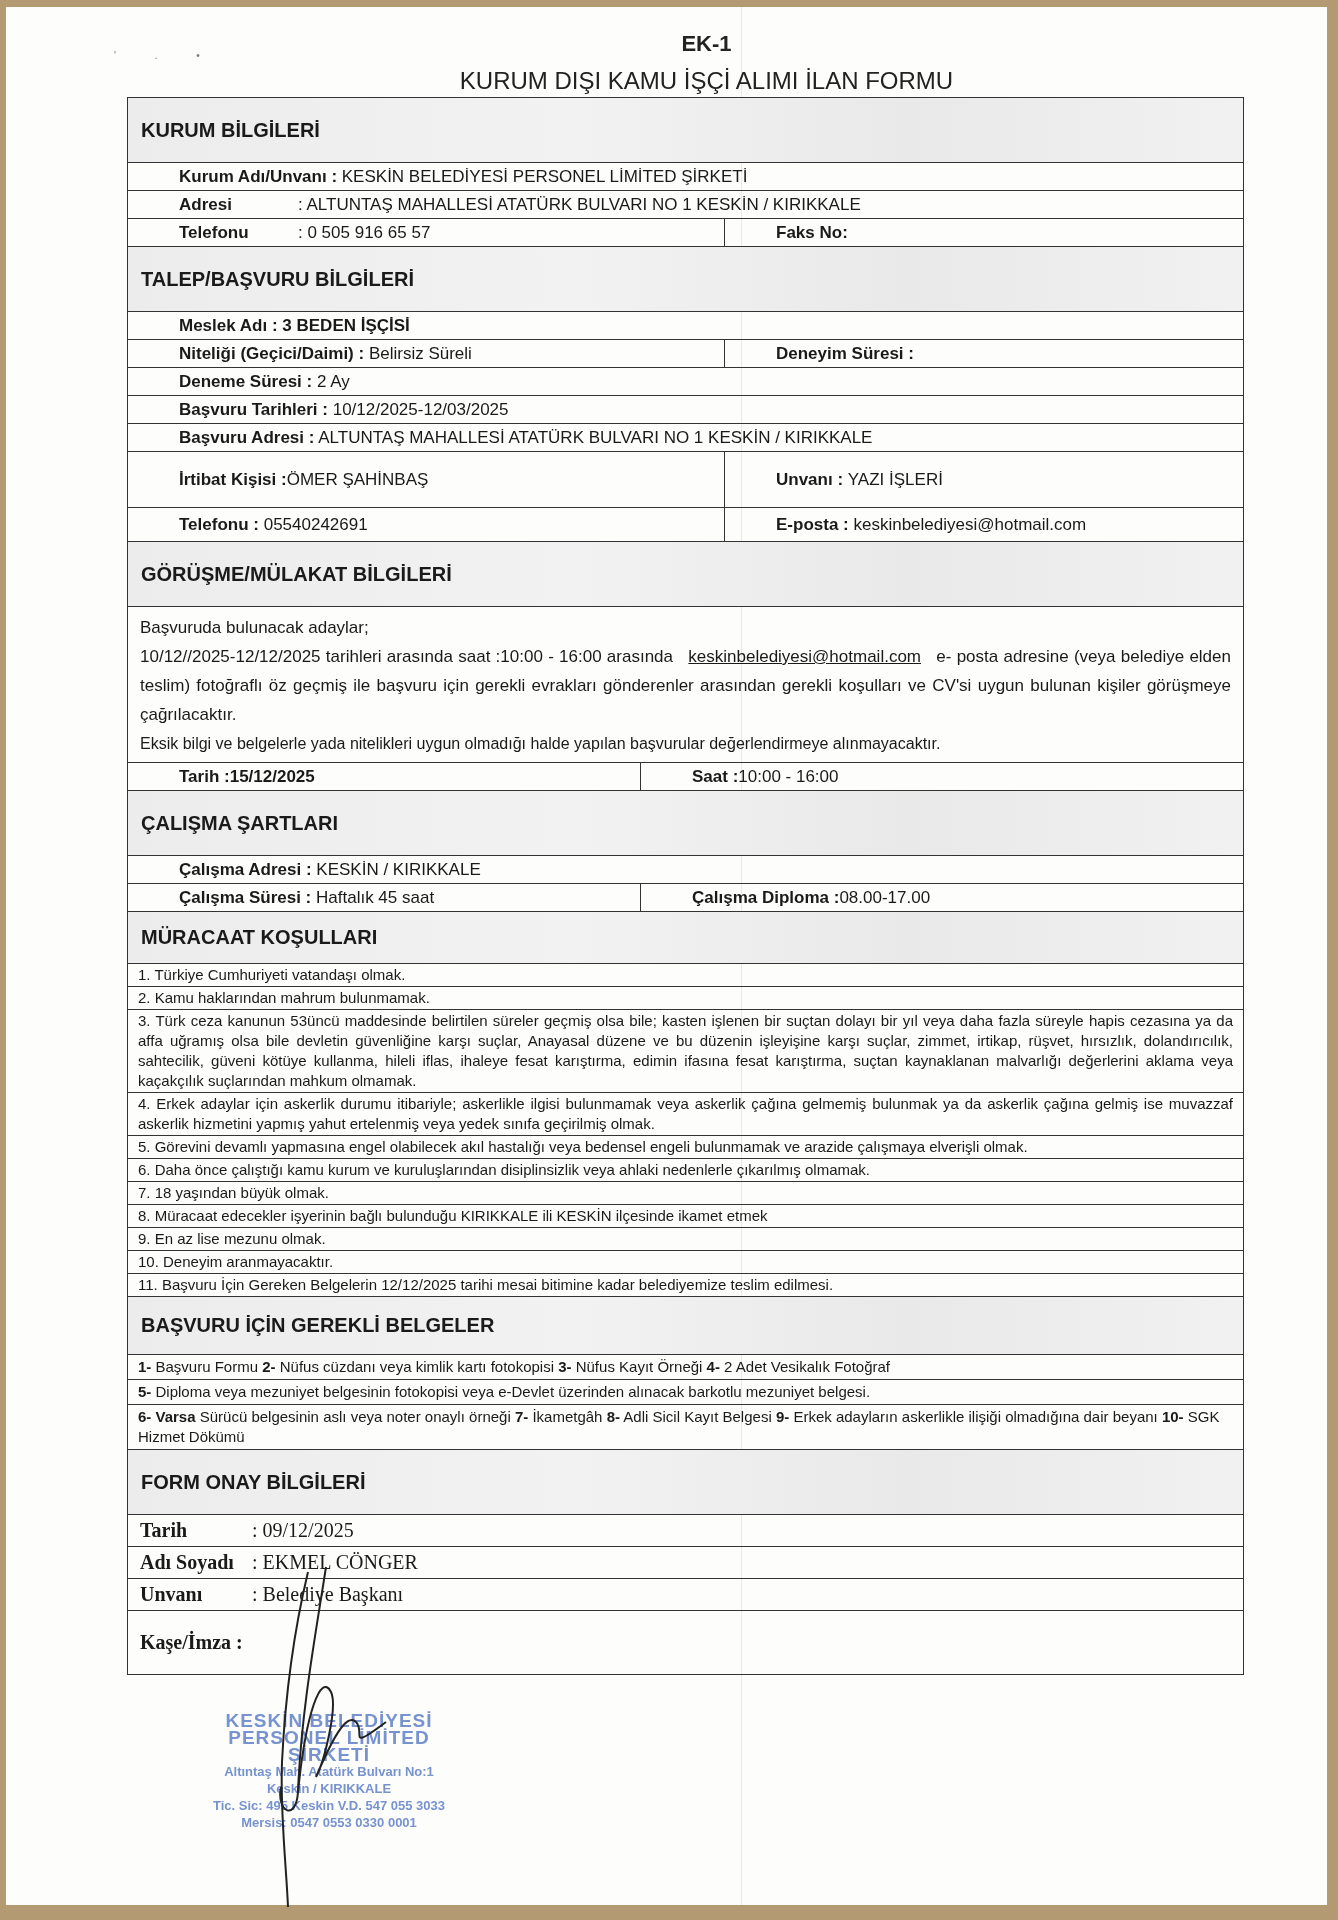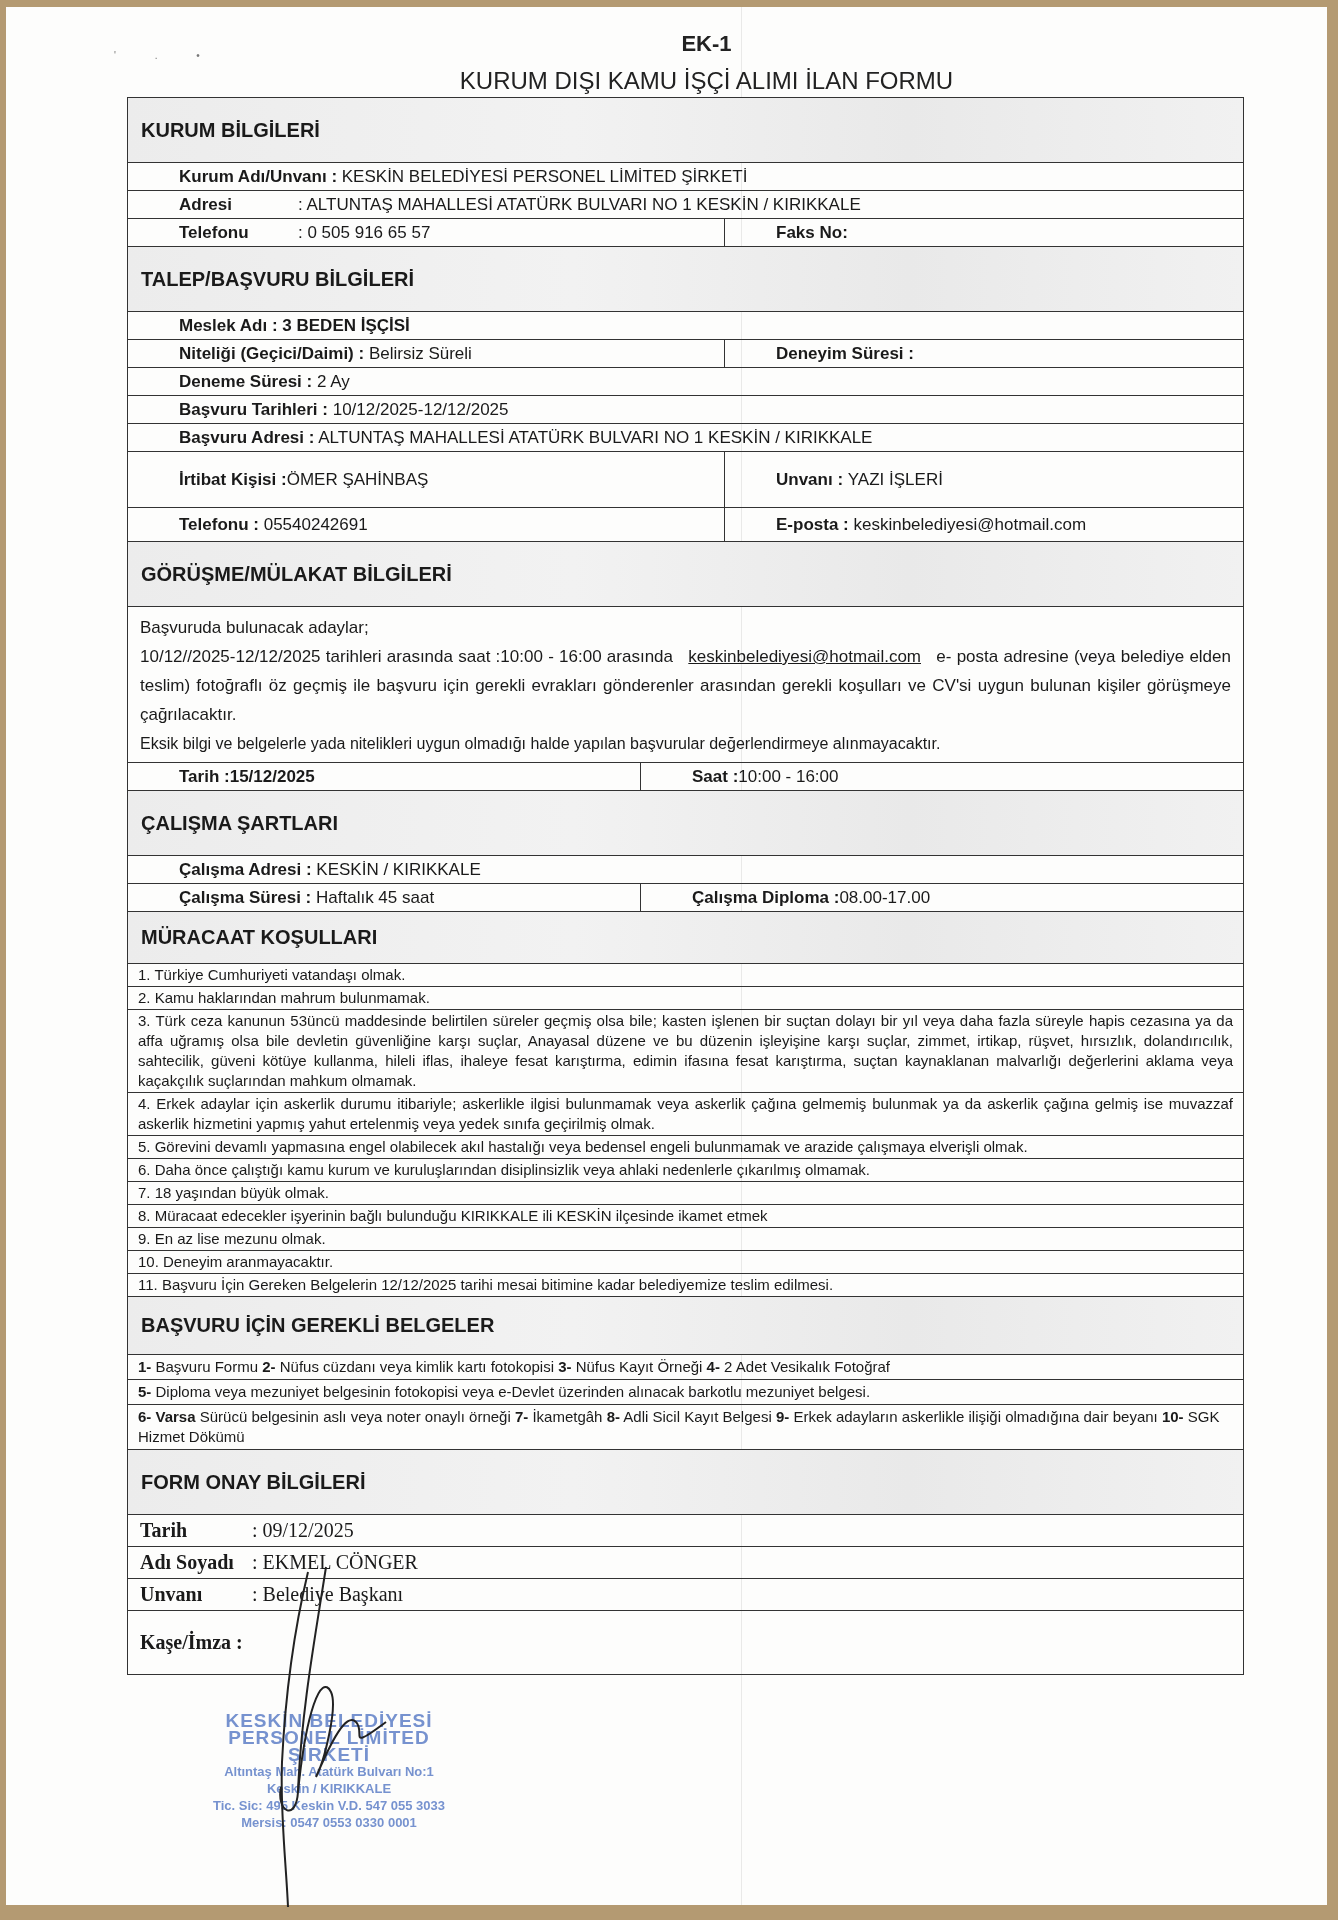--- a/index.html
+++ b/index.html
@@ -112,21 +112,21 @@
     </div>
     <div class="row">
       <div class="cell">
         <span class="lbl">Deneme Süresi :</span>
         <span>2 Ay</span>
       </div>
     </div>
     <div class="row">
       <div class="cell">
         <span class="lbl">Başvuru Tarihleri :</span>
-        <span>10/12/2025-12/12/2025</span>
+        <span>10/12/2025-12/03/2025</span>
       </div>
     </div>
     <div class="row">
       <div class="cell">
         <span class="lbl">Başvuru Adresi :</span>
         <span>ALTUNTAŞ MAHALLESİ ATATÜRK BULVARI NO 1 KESKİN / KIRIKKALE</span>
       </div>
     </div>
     <div class="row" style="min-height:56px">
       <div class="cell" style="width:596px">

